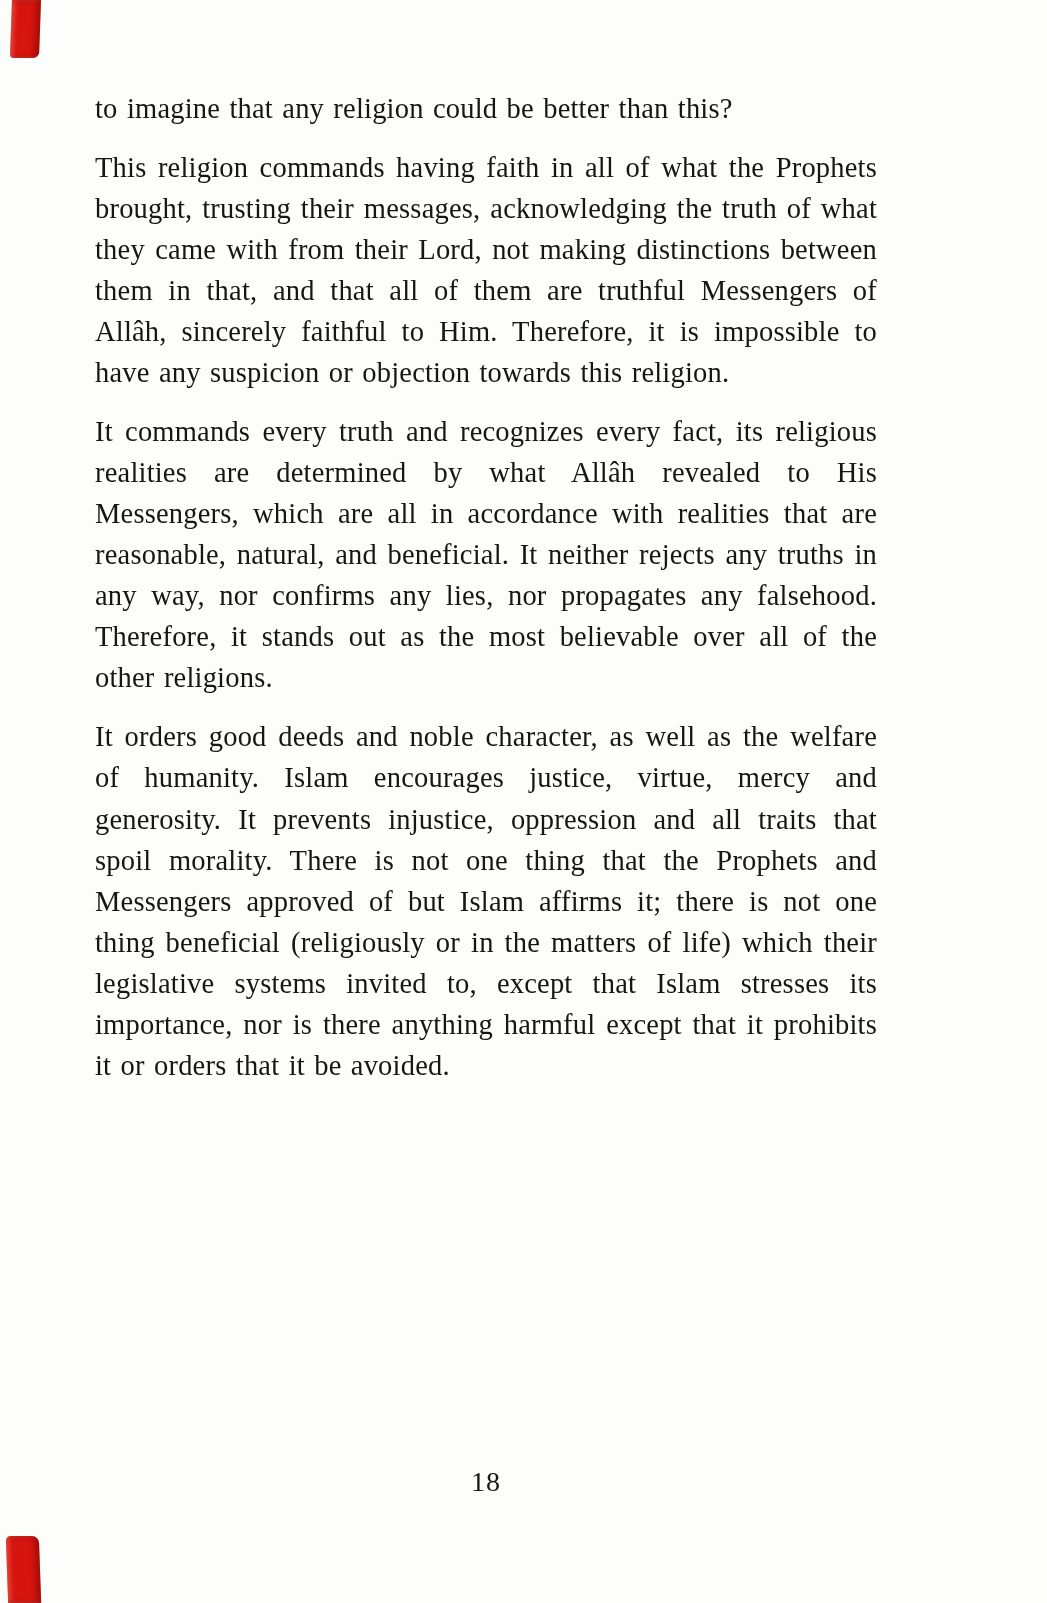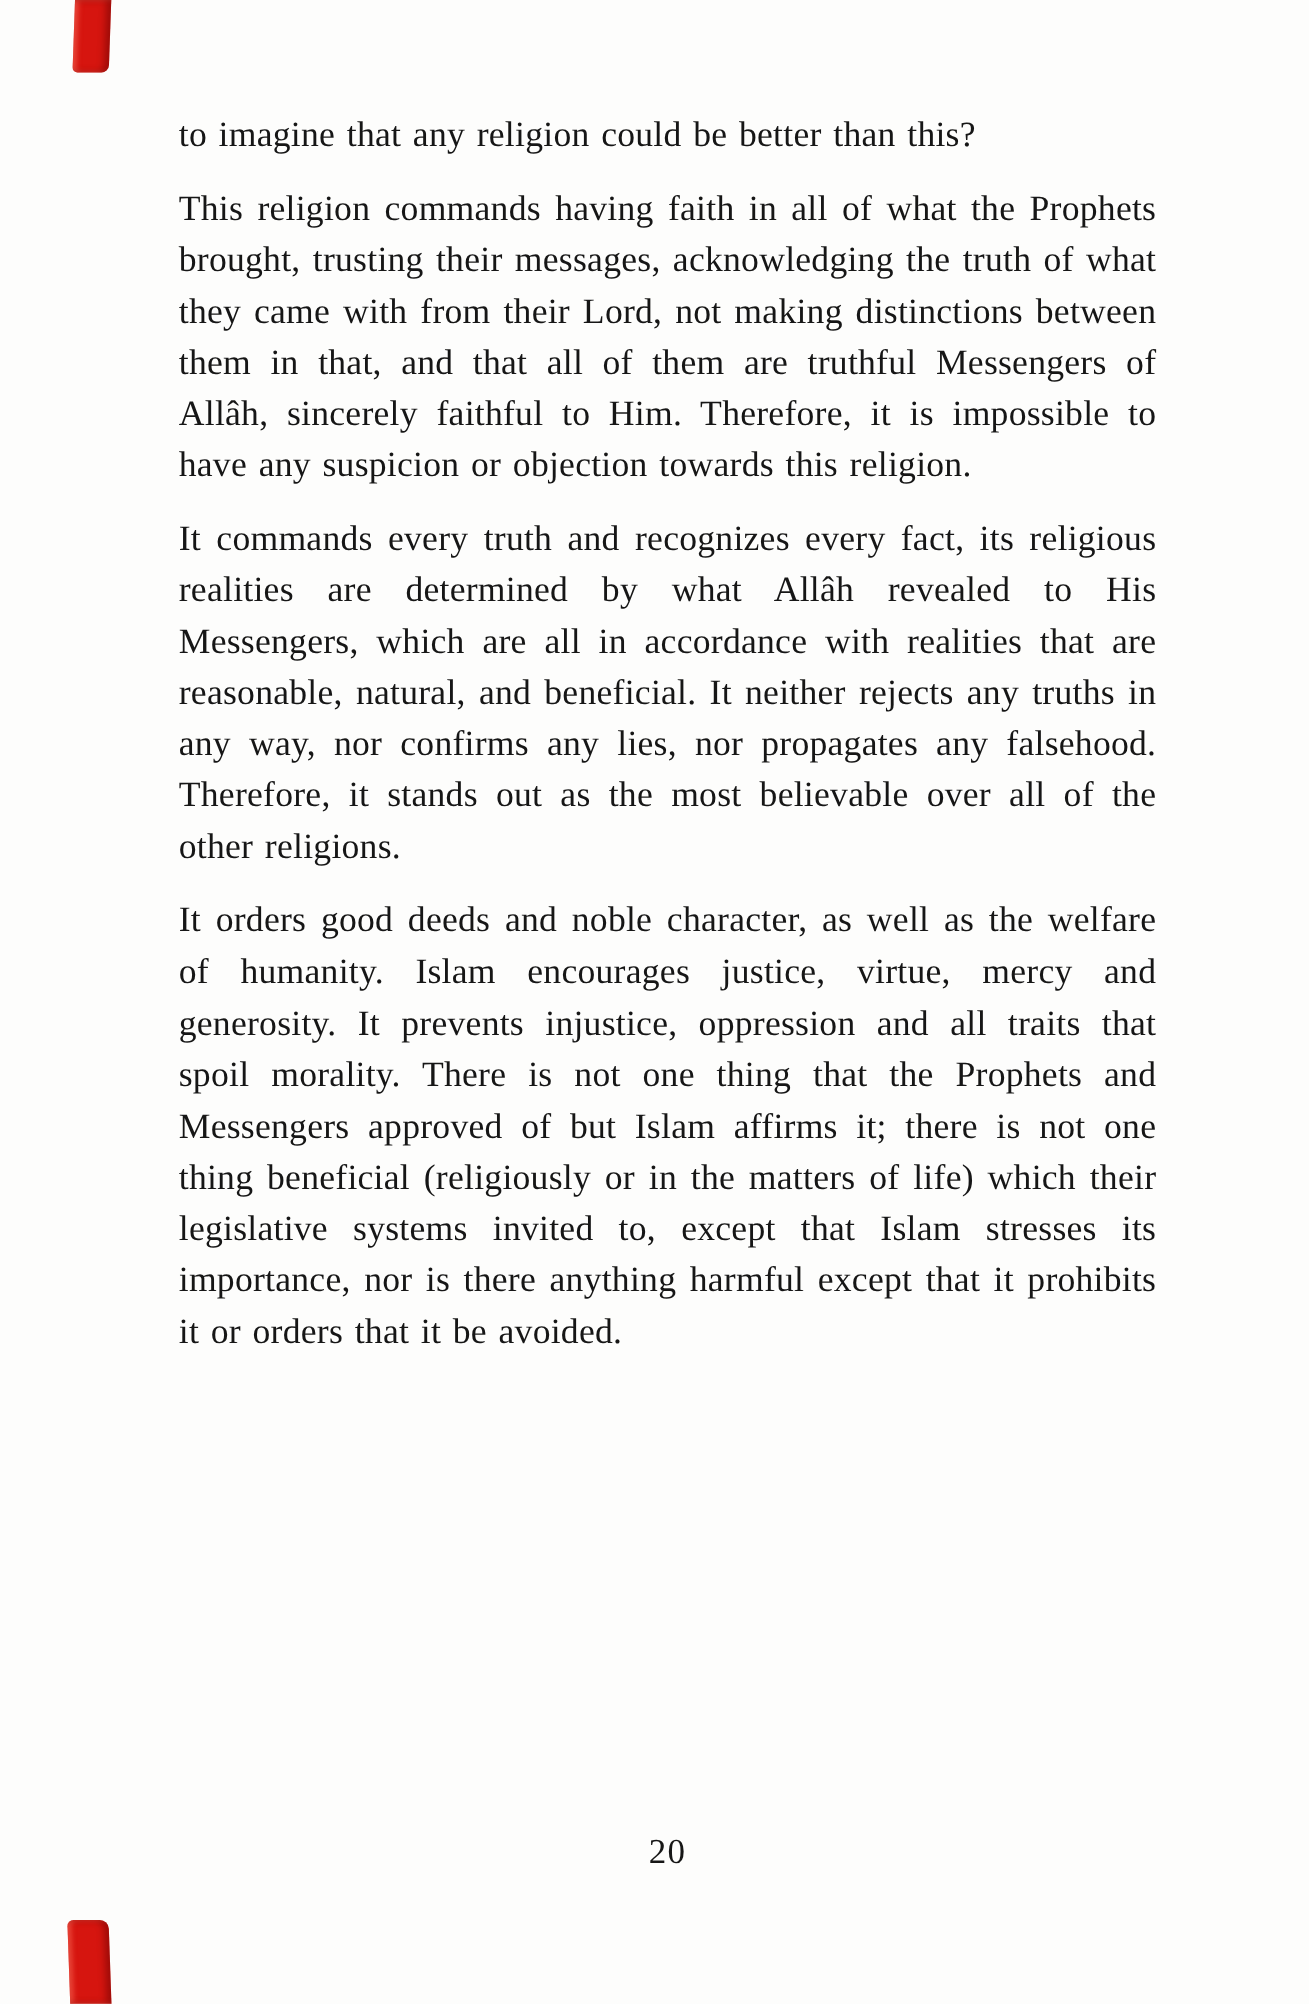--- a/index.html
+++ b/index.html
@@ -13,21 +13,20 @@
     position: relative;
     background: #fdfdfc;
     font-family: "Liberation Serif", "DejaVu Serif", serif;
     color: #161616;
     overflow: hidden;
   }
 
   .page {
     position: absolute;
     inset: 0;
-    margin-left: 48px;
   }
 
   
   .binding-mark {
     position: absolute;
     background: #d6150f;
     box-shadow: inset -4px 0 6px rgba(90,0,0,.45), inset 3px 0 4px rgba(255,120,100,.5);
   }
   .binding-mark.top {
     left: 11px;
@@ -91,15 +90,15 @@
     <p class="opening-line">to imagine that any religion could be better than this?</p>
 
     <p>This religion commands having faith in all of what the Prophets brought, trusting their messages, acknowledging the truth of what they came with from their Lord, not making distinctions between them in that, and that all of them are truthful Messengers of Allâh, sincerely faithful to Him. Therefore, it is impossible to have any suspicion or objection towards this religion.</p>
 
     <p>It commands every truth and recognizes every fact, its religious realities are determined by what Allâh revealed to His Messengers, which are all in accordance with realities that are reasonable, natural, and beneficial. It neither rejects any truths in any way, nor confirms any lies, nor propagates any falsehood. Therefore, it stands out as the most believable over all of the other religions.</p>
 
     <p>It orders good deeds and noble character, as well as the welfare of humanity. Islam encourages justice, virtue, mercy and generosity. It prevents injustice, oppression and all traits that spoil morality. There is not one thing that the Prophets and Messengers approved of but Islam affirms it; there is not one thing beneficial (religiously or in the matters of life) which their legislative systems invited to, except that Islam stresses its importance, nor is there anything harmful except that it prohibits it or orders that it be avoided.</p>
 
   </div>
 
-  <div class="page-number">20</div>
+  <div class="page-number">18</div>
 
 </div>
 
 </body></html>

